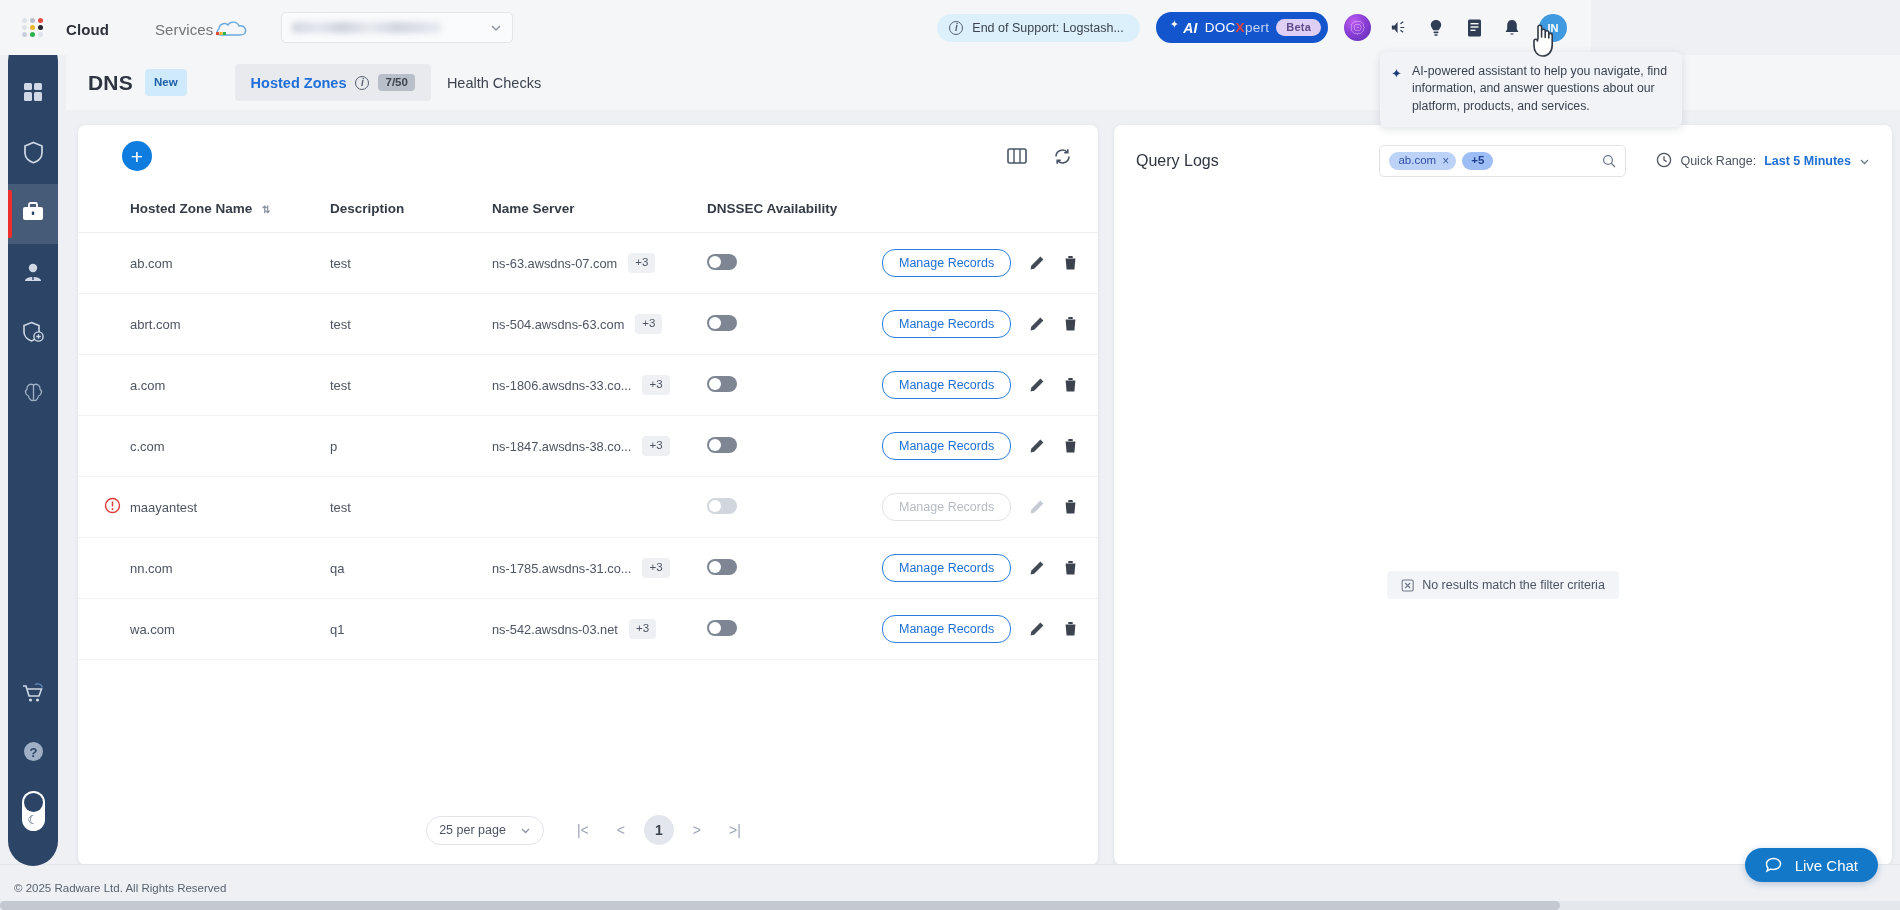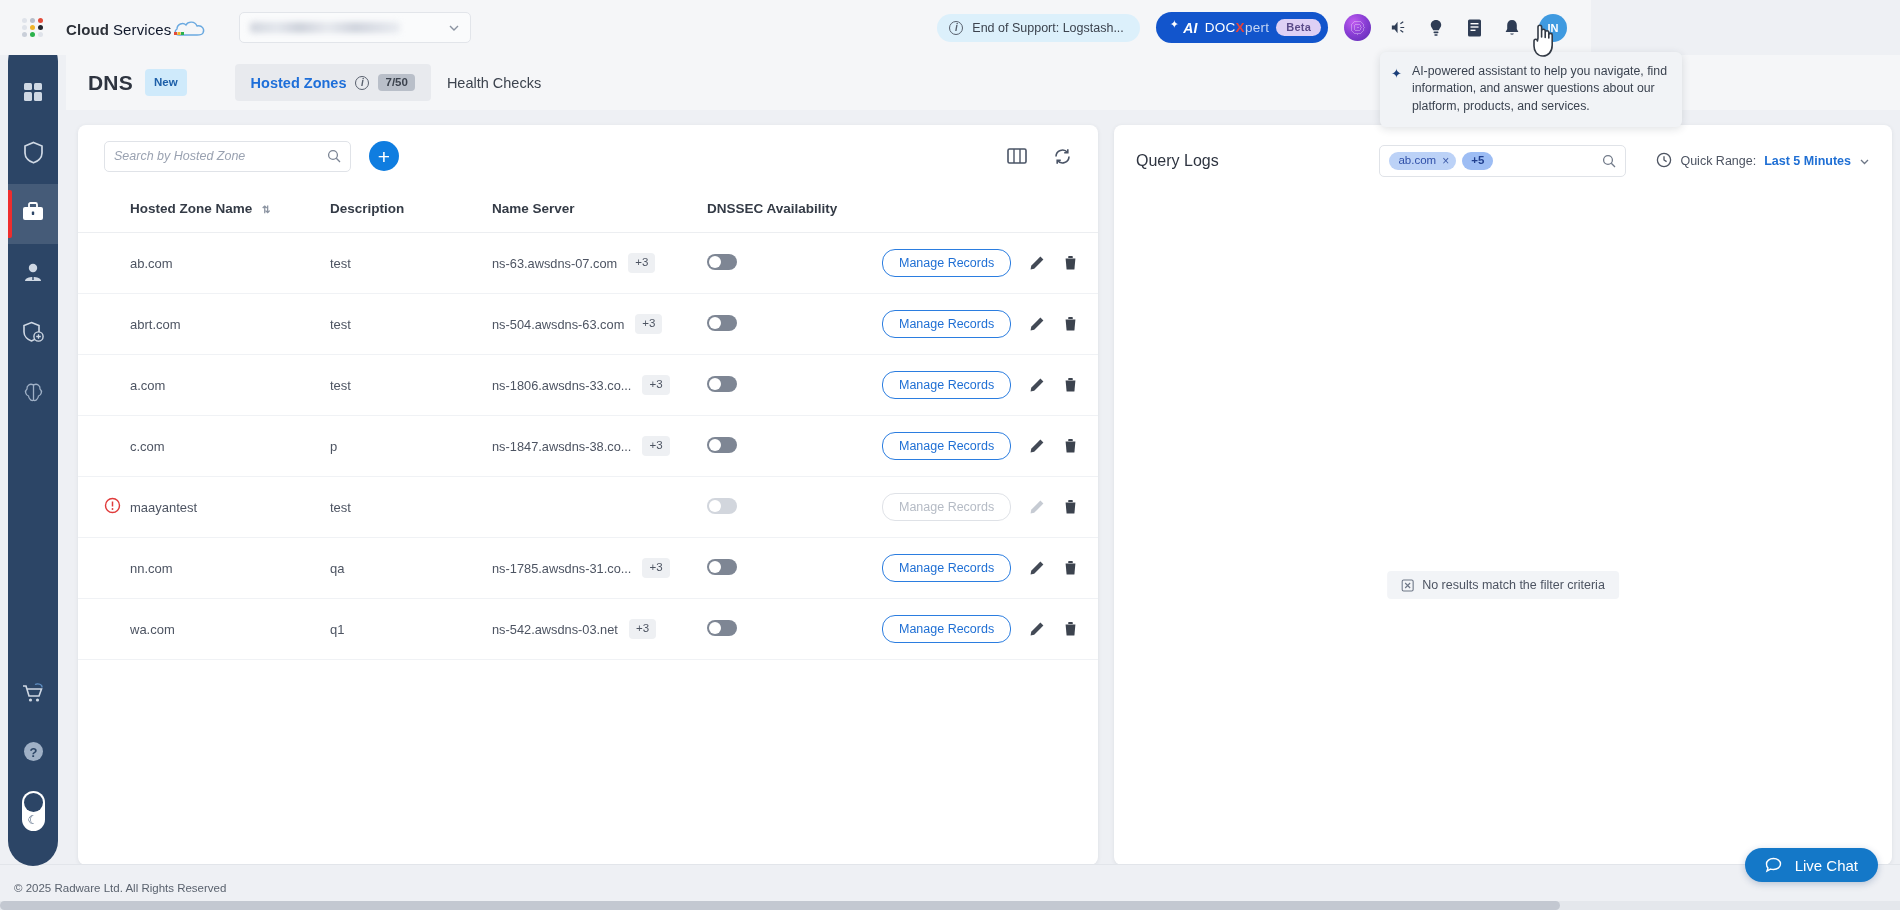--- a/index.html
+++ b/index.html
@@ -22,21 +22,21 @@
     margin-left: 22px; width: 26px; height: 24px;
     display: grid; grid-template-columns: repeat(3, 7px); grid-template-rows: repeat(3, 6px);
     gap: 1px; align-content: center;
   }
   .logo-dots i { width: 5px; height: 5px; border-radius: 50%; display: block; }
   .brand {
     margin-left: 18px; font-size: 15px; color: #2c3038; letter-spacing: .1px;
     display: flex; align-items: baseline; gap: 4px;
   }
   .brand b { font-weight: 700; }
-  .brand span.sv { font-weight: 400; color: #0f172a; }
+  .brand span.sv { font-weight: 400; color: #737373; margin-left: 42px; }
   .cloud-glyph { position: relative; top: 2px; margin-left: -2px; }
 
   .acct-select {
     margin-left: 32px; width: 232px; height: 31px;
     border: 1px solid #e2e5ea; border-radius: 5px; background: #fafbfc;
     display: flex; align-items: center; justify-content: space-between; padding: 0 10px;
   }
   .acct-blur {
     height: 11px; width: 150px; border-radius: 3px;
     background: linear-gradient(90deg,#c9ced8 0%, #dfe3ea 18%, #c4c9d4 33%, #e3e6ec 52%, #c7ccd7 70%, #e6e9ef 100%);
@@ -456,27 +456,20 @@
       <span class="cnt-badge">7/50</span>
     </div>
     <div class="tab">
       <span>Health Checks</span>
     </div>
   </div>
 </div>
 
 <div class="left-card">
   <div class="toolbar">
-    <div class="search-box">
-      <input type="text" placeholder="Search by Hosted Zone" style="">
-      <svg width="14" height="14" viewBox="0 0 14 14">
-          <circle cx="6" cy="6" r="4.4" fill="none" stroke="#7b8494" stroke-width="1.3"></circle>
-          <path d="M9.3 9.3 L13 13" stroke="#7b8494" stroke-width="1.3"></path>
-        </svg>
-    </div>
     <div class="add-btn">+</div>
     <div class="tb-right">
       <span class="tb-icon">
         <svg width="20" height="18" viewBox="0 0 20 18">
             <rect x="1" y="2" width="18" height="14" rx="1.5" fill="none" stroke="#4a5466" stroke-width="1.6"></rect>
             <path d="M7 2 L7 16 M13 2 L13 16" stroke="#4a5466" stroke-width="1.4"></path>
           </svg>
       </span>
       <span class="tb-icon">
         <svg width="19" height="19" viewBox="0 0 19 19">
@@ -697,20 +690,33 @@
                   <path d="M2.6 3.6 L12.4 3.6 L11.4 14.6 L3.6 14.6 Z" fill="#3c434e"></path>
                   <rect x="5.2" y="1" width="4.6" height="2.1" rx=".7" fill="#3c434e"></rect>
                 </svg>
               </span>
             </div>
           </td>
         </tr>
       </tbody>
   </table>
 
+  <div class="pager">
+    <div class="per-page">
+      <span>25 per page</span>
+      <svg width="11" height="11" viewBox="0 0 11 11">
+          <path d="M2 4 L5.5 7.5 L9 4" fill="none" stroke="#8b93a1" stroke-width="1.3"></path>
+        </svg>
+    </div>
+    <span class="pg-btn">|&lt;</span>
+    <span class="pg-btn">&lt;</span>
+    <span class="pg-btn cur">1</span>
+    <span class="pg-btn">&gt;</span>
+    <span class="pg-btn">&gt;|</span>
+  </div>
 </div>
 
 <div class="right-card">
   <div class="ql-head">
     <span class="ql-title">Query Logs</span>
     <div class="ql-filter">
       <span class="chip">
         <span>ab.com</span>
         <span class="x">×</span>
       </span>

